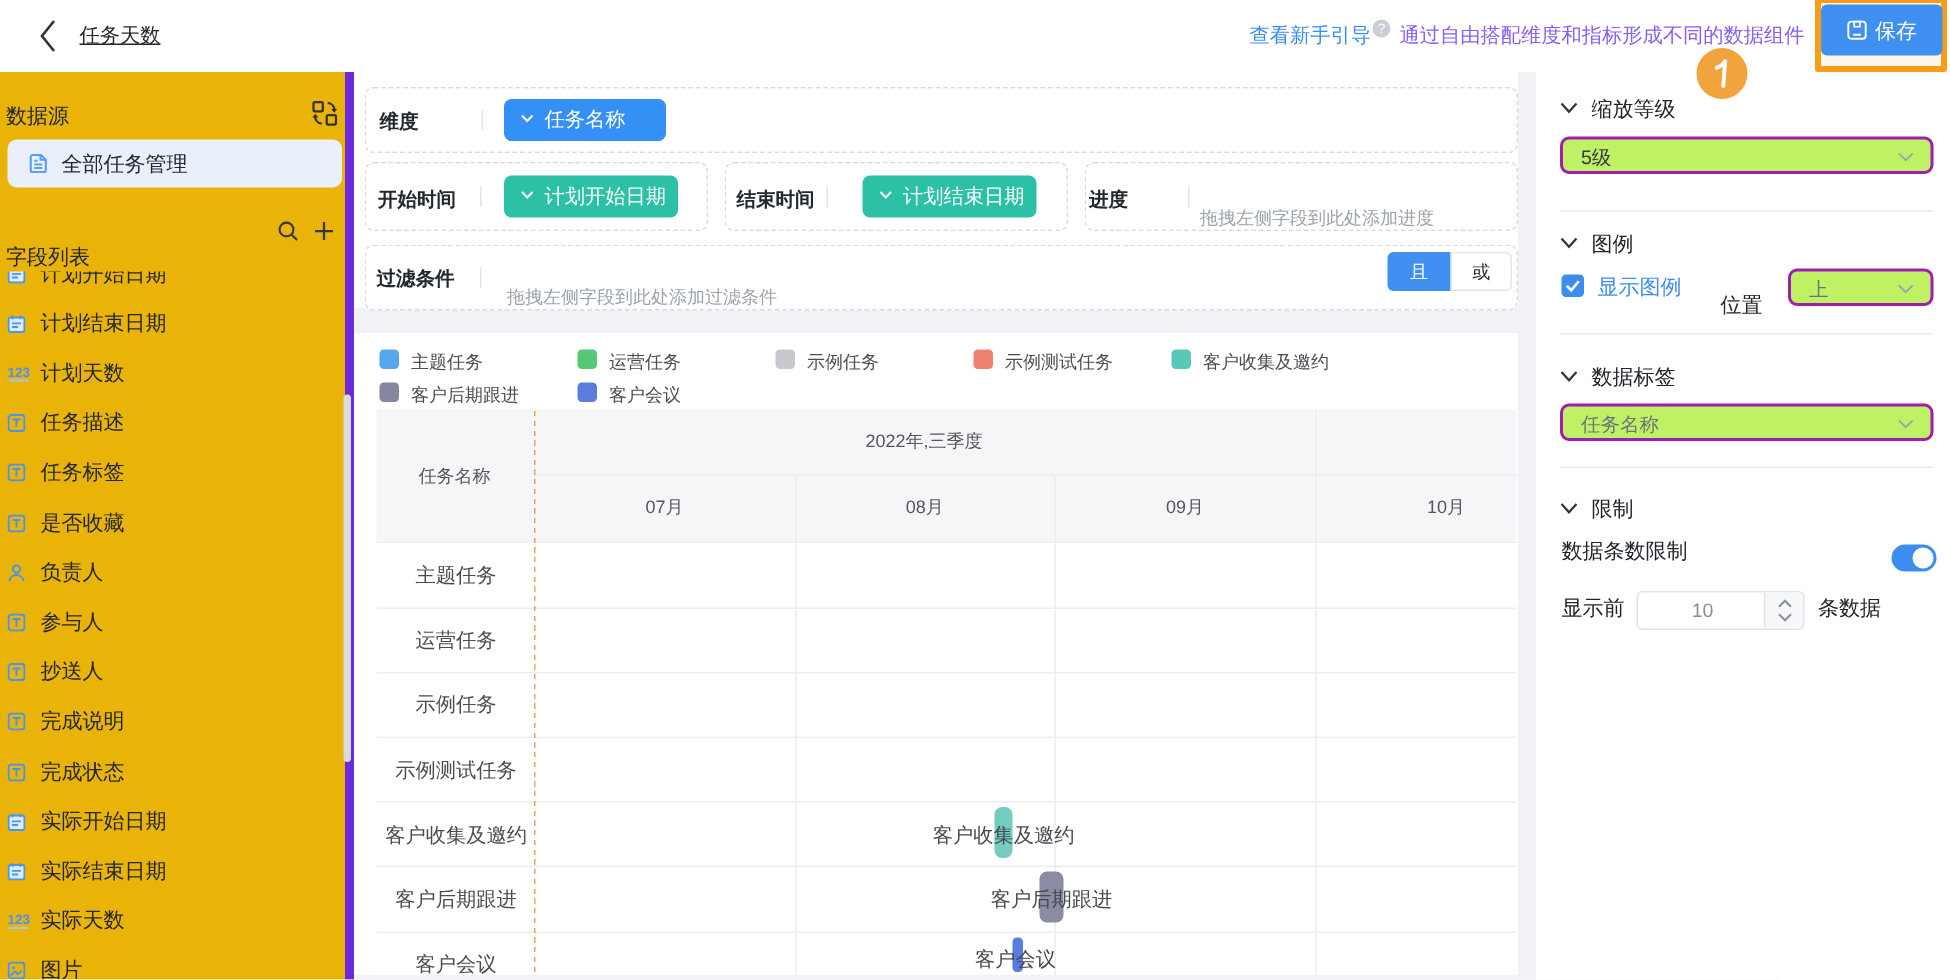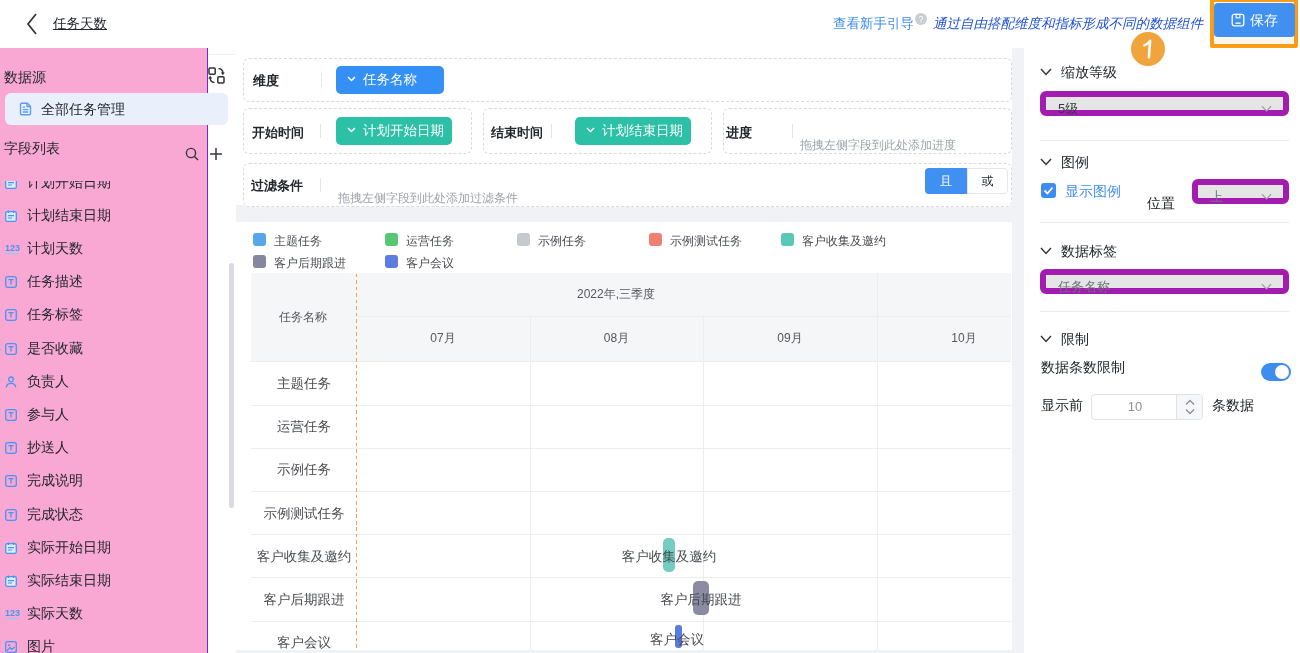--- a/index.html
+++ b/index.html
@@ -6,28 +6,28 @@
 html,body { width:1300px; height:653px; overflow:hidden; }
 body { font-family:"Liberation Sans", sans-serif; color:#1f2329; background:#fff; position:relative; }
 .txt { position:absolute; white-space:nowrap; }
 
 
 #topbar { position:absolute; left:16px; top:0; width:1300px; height:55px; background:#fff; border-bottom:1px solid #f0f1f2; }
 #backicon { position:absolute; left:9px; top:11px; }
 #title { position:absolute; left:37px; top:0; height:48px; line-height:48px; font-size:13.5px; color:#23272e; text-decoration:underline; }
 #guide { position:absolute; left:817px; top:0; height:48px; line-height:48px; font-size:13.5px; color:#3d8df0; }
 #qmark { position:absolute; left:899px; top:13px; width:12px; height:12px; border-radius:50%; background:#c9cdd4; color:#fff; font-size:9px; line-height:12px; text-align:center; }
-#desc { position:absolute; left:917px; top:0; height:48px; line-height:48px; font-size:13.5px; color:#1d4ed8;font-style:italic; }
+#desc { position:absolute; left:917px; top:0; height:48px; line-height:48px; font-size:13.5px; color:#8b5cf6; }
 #guidebox { position:absolute; left:1210px; top:-2px; width:88px; height:50px; border:4px solid #fa9d16; background:#fcf6ec; border-radius:2px; }
 #savebtn { position:absolute; left:1214px; top:3px; width:81px; height:34px; background:#3f90f0; border-radius:4px; color:#fff; font-size:14px; text-align:center; line-height:34px; }
 #savebtn svg { vertical-align:-2px; margin-right:5px; }
 #badge1 { position:absolute; left:1131px; top:32px; width:34px; height:34px; border-radius:50%; background:#f1a33c; z-index:5; }
 
 
-#sidebar { position:absolute; left:0; top:48px; width:208px; height:605px; background:#f9a8d4; border-right:1px solid #6d28d9; }
+#sidebar { position:absolute; left:0; top:48px; width:236px; height:605px; background:#eab308; border-right:6px solid #6d28d9; }
 .sb-label { position:absolute; left:4px; font-size:14px; color:#23272e; }
 #src-row { position:absolute; left:5px; top:45px; width:223px; height:32px; background:#e9effb; border-radius:6px; }
 #src-row .t { position:absolute; left:36px; top:0; height:32px; line-height:32px; font-size:14px; color:#23272e; }
 .fld { position:absolute; left:0; width:230px; height:33px; }
 .fld .t { position:absolute; left:27px; top:0; height:33px; line-height:33px; font-size:14px; color:#23272e; }
 .fld svg { position:absolute; left:5px; top:11px; }
 #fieldlist { position:absolute; left:0; top:133px; width:229px; height:472px; overflow:hidden; }
 #sb-scroll { position:absolute; left:229px; top:215px; width:5px; height:245px; background:#d9dbdf; border-radius:3px; }
 
 
@@ -57,21 +57,21 @@
 .hc { position:absolute; font-size:12px; color:#55575e; text-align:center; }
 .rowlab { position:absolute; left:15px; width:106px; font-size:13.5px; color:#4a4c52; text-align:center; }
 .bar { position:absolute; }
 .barlab { position:absolute; font-size:13.5px; color:#46494f; text-align:center; white-space:nowrap; }
 
 
 #rpanel { position:absolute; left:1024px; top:48px; width:276px; height:605px; background:#fff; }
 .sec-h { position:absolute; left:16px; font-size:14px; font-weight:500; color:#20242a; }
 .sec-h svg { margin-right:9px; vertical-align:1px; }
 .rdiv { position:absolute; left:16px; width:249px; height:1px; background:#e9ebee; }
-.rsel { position:absolute; border:6px solid #a21caf; border-radius:6px; background:#e5e5e5; font-size:13px; color:#6e737b; }
+.rsel { position:absolute; border:2px solid #a21caf; border-radius:6px; background:#bef264; font-size:13px; color:#6e737b; }
 .rsel .v { position:absolute; left:12px; top:0; line-height:23px; }
 .rsel svg { position:absolute; right:11px; top:8px; }
 #chkbox { position:absolute; left:17px; top:135px; width:15px; height:15px; background:#3d8df0; border-radius:3px; }
 #toggle { position:absolute; left:237px; top:315px; width:30px; height:18px; background:#3d8df0; border-radius:9px; }
 #toggle::after { content:""; position:absolute; right:2px; top:2px; width:14px; height:14px; background:#fff; border-radius:50%; }
 #spin { position:absolute; left:67px; top:346px; width:112px; height:26px; border:1px solid #e0e2e7; border-radius:4px; background:#fff; }
 #spin .num { position:absolute; left:0; width:86px; top:0; height:24px; line-height:24px; text-align:center; font-size:13px; color:#8a8f98; }
 #spin .btns { position:absolute; right:0; top:0; width:26px; height:24px; background:#f6f7f9; border-left:1px solid #e0e2e7; border-radius:0 3px 3px 0; }
 </style>
 </head>
@@ -109,21 +109,21 @@
     <path d="M4.2 11.4 h-4 l2 -2.6 z" fill="#2f3338"></path>
   </svg>
   <div id="src-row">
     <svg style="position:absolute;left:14px;top:9px;" width="13" height="14" viewBox="0 0 13 14">
       <path d="M1.5 2.5 a1.2 1.2 0 0 1 1.2-1.2 h5.6 l3.2 3.2 v7 a1.2 1.2 0 0 1 -1.2 1.2 h-7.6 a1.2 1.2 0 0 1 -1.2-1.2 z" fill="#eaf2fe" stroke="#5a9cf8" stroke-width="1.4"></path>
       <path d="M8 1.6 v2.9 h3.2" fill="none" stroke="#5a9cf8" stroke-width="1.3"></path>
       <path d="M3.8 5.2 h2.2 M3.8 7.6 h5.4 M3.8 10 h5.4" stroke="#5a9cf8" stroke-width="1.3"></path>
     </svg>
     <div class="t">全部任务管理</div>
   </div>
-  <div class="sb-label" style="top:92px;">字段列表</div>
+  <div class="sb-label" style="top:115px;">字段列表</div>
   <svg style="position:absolute;left:185px;top:99px;" width="14" height="14" viewBox="0 0 14 14">
       <circle cx="6" cy="6" r="4.6" fill="none" stroke="#33373d" stroke-width="1.4"></circle>
       <path d="M9.5 9.5 L13 13" stroke="#33373d" stroke-width="1.4"></path>
     </svg>
   <svg style="position:absolute;left:209px;top:99px;" width="14" height="14" viewBox="0 0 14 14">
       <path d="M7 1 V13 M1 7 H13" stroke="#33373d" stroke-width="1.5"></path>
     </svg>
   <div id="fieldlist">
       <div class="fld" style="top:-15.5px;">
         <svg width="12" height="12" viewBox="0 0 12 12">

